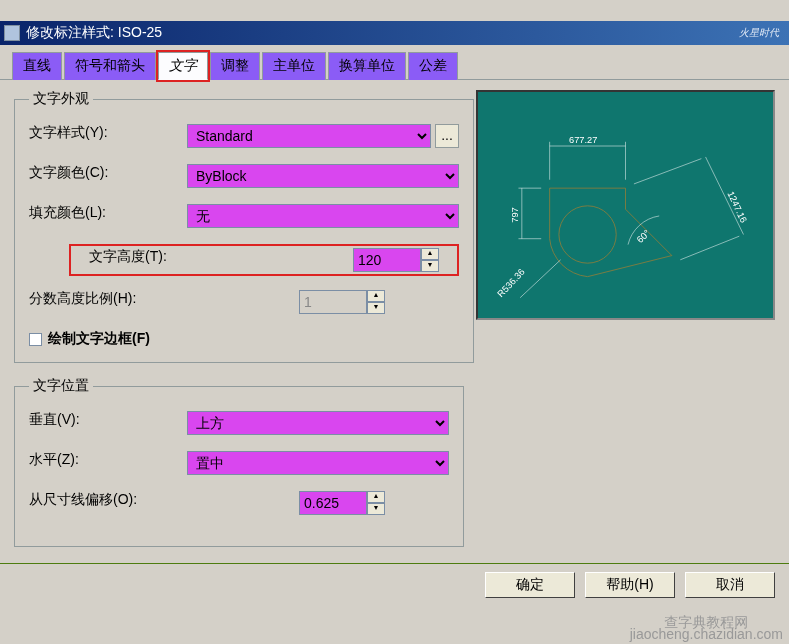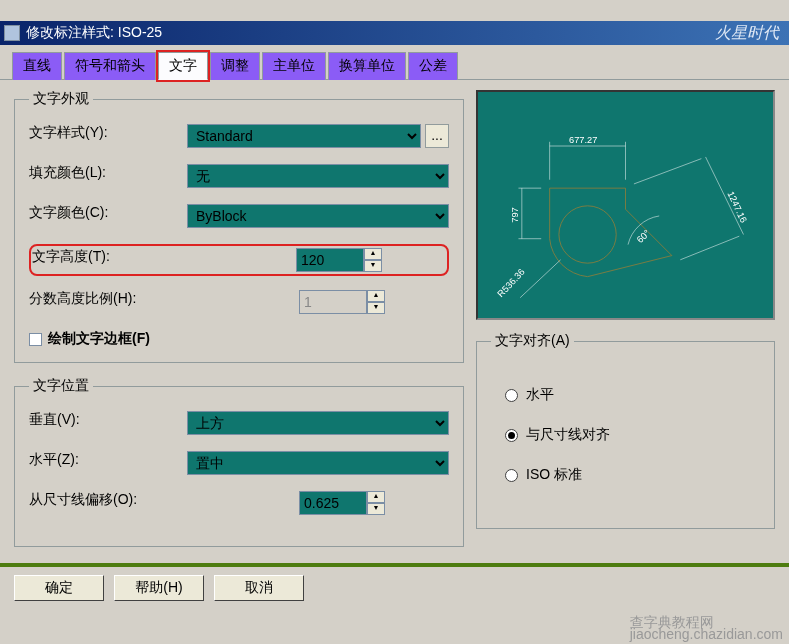--- a/index.html
+++ b/index.html
@@ -1,54 +1,54 @@
 <!DOCTYPE html>
 <html><head>
 <meta charset="utf-8">
 <style>
 * { box-sizing: border-box; margin: 0; padding: 0; font-family: SimSun, "宋体", sans-serif; font-size: 14px; }
 body { background: #d4d0c8; width: 789px; height: 644px; overflow: hidden; }
 .titlebar { background: linear-gradient(to right, #0a246a, #3c72b5); color: #fff; height: 24px; display: flex; align-items: center; padding: 0 4px; margin-top: 21px; }
 .titlebar-icon { width: 16px; height: 16px; background: #b0c4de; margin-right: 6px; border: 1px solid #8090a0; }
 .titlebar-text { flex: 1; }
-.watermark { color: #dfe8f5; font-style: italic; margin-right: 6px; font-size: 16px; }
+.watermark { color: #dfe8f5; font-style: italic; margin-right: 6px; font-size: 10px; }
 .tabs { display: flex; padding: 6px 12px 0 12px; border-bottom: 1px solid #919b9c; }
 .tab { padding: 4px 10px; background: #8b5cf6; border: 1px solid #919b9c; border-bottom: none; margin-right: 2px; position: relative; top: 1px; cursor: pointer; }
 .tab.active { background: #fcfcfe; border-bottom: 1px solid #fcfcfe; z-index: 2; }
-.tab.highlighted { outline: 2px solid #d22; outline-offset: 0; }
+.tab.highlighted { outline: 2px solid #d22; outline-offset: 0; font-style: italic; }
 .body-area { padding: 10px 14px; display: flex; gap: 12px; }
 .left-col { width: 450px; display: flex; flex-direction: column; gap: 14px; }
 .right-col { flex: 1; display: flex; flex-direction: column; gap: 12px; }
 fieldset { border: 1px solid #919b9c; padding: 16px 14px 14px 14px; }
 legend { padding: 0 4px; }
 .row { display: flex; align-items: flex-start; margin-bottom: 14px; min-height: 26px; }
 .row:last-child { margin-bottom: 15px; }
 .lbl { width: 158px; }
-select, input[type=text] { border: 1px solid #7b8ea5; background: #0f766e; height: 24px; padding: 2px 4px; font-size: 14px; }
+select, input[type=text] { border: 1px solid #7b8ea5; background: #d946ef; height: 24px; padding: 2px 4px; font-size: 14px; }
 select:disabled, input[type=text]:disabled { background: #d4d0c8; color: #888; }
 .sel-wide { flex: 1; }
 .spin-wrap { display: flex; }
 .spin-input { width: 68px; }
 .spin-btns { display: flex; flex-direction: column; }
 .spin-btn { width: 18px; height: 12px; background: #ece9d8; border: 1px solid #7b8ea5; font-size: 7px; line-height: 8px; text-align: center; cursor: pointer; }
 .chk-row { display: flex; align-items: center; gap: 6px; margin-top: 4px; font-weight: bold; }
 .chk-box { width: 13px; height: 13px; border: 1px solid #7b8ea5; background: #fff; }
 .ellipsis-btn { width: 24px; height: 24px; background: #ece9d8; border: 1px solid #919b9c; margin-left: 4px; text-align: center; line-height: 20px; cursor: pointer; }
-.hl-red { outline: 2px solid #d22; outline-offset: -2px; padding: 4px 3px !important; border-radius: 8px; }
+.hl-red { outline: 2px solid #d22; outline-offset: -2px; padding: 4px 20px !important; border-radius: 0; margin-left: 40px; }
 .preview { width: 100%; height: 230px; background: #0f766e; border: 2px inset #888; position: relative; }
 .preview svg { width: 100%; height: 100%; }
 .dim-text { font-family: Arial, sans-serif; font-size: 11px; fill: #fff; }
-.btn-row { display: flex; gap: 10px; padding: 8px 14px; border-top: 4px solid #4d7c0f; margin-top: 6px; }
+.btn-row { display: flex; justify-content: flex-end; gap: 10px; padding: 8px 14px; border-top: 1px solid #4d7c0f; margin-top: 6px; }
 .btn { width: 90px; height: 26px; background: #ece9d8; border: 1px solid #404040; border-top-color: #fff; border-left-color: #fff; cursor: pointer; }
 .swatch { display: inline-block; width: 12px; height: 12px; background: #fff; border: 1px solid #000; vertical-align: middle; margin-right: 4px; }
 .radio-group { padding: 8px 6px; }
 .radio-row { display: flex; align-items: center; gap: 8px; margin: 12px 0 22px 8px; }
 .radio { width: 13px; height: 13px; border-radius: 50%; border: 1px solid #404040; background: #fff; position: relative; }
 .radio.checked::after { content: ""; position: absolute; top: 2px; left: 2px; width: 7px; height: 7px; background: #000; border-radius: 50%; }
-.bottom-watermark { position: absolute; right: 6px; bottom: 4px; color: #999; font-size: 11px; text-align: left; line-height: 12px; }
+.bottom-watermark { position: absolute; right: 6px; bottom: 4px; color: #999; font-size: 11px; text-align: center; line-height: 12px; }
 </style>
 </head>
 <body>
 
 <div class="titlebar">
   <div class="titlebar-icon"></div>
   <div class="titlebar-text">修改标注样式: ISO-25</div>
   <div class="watermark">火星时代</div>
 </div>
 
@@ -67,27 +67,27 @@
     <fieldset>
       <legend>文字外观</legend>
 
       <div class="row">
         <div class="lbl">文字样式(Y):</div>
         <select class="sel-wide"><option>Standard</option></select>
         <div class="ellipsis-btn">...</div>
       </div>
 
       <div class="row">
-        <div class="lbl">填充颜色(L):</div>
-        <select class="sel-wide"><option><span class="swatch"></span> 无</option></select>
+        <div class="lbl">文字颜色(C):</div>
+        <select class="sel-wide"><option><span class="swatch"></span> ByBlock</option></select>
       </div>
 
       <div class="row">
-        <div class="lbl">文字颜色(C):</div>
-        <select class="sel-wide"><option><span class="swatch"></span> ByBlock</option></select>
+        <div class="lbl">填充颜色(L):</div>
+        <select class="sel-wide"><option><span class="swatch"></span> 无</option></select>
       </div>
 
       <div class="row hl-red">
         <div class="lbl" style="width:264px">文字高度(T):</div>
         <div class="spin-wrap">
           <input type="text" class="spin-input" value="120" style="">
           <div class="spin-btns">
             <div class="spin-btn">▲</div>
             <div class="spin-btn">▼</div>
           </div>
@@ -158,37 +158,20 @@
           <path d="M 178 162 A 45 45 0 0 1 215 128"></path>
         </g>
         <text class="dim-text" x="108" y="42">677.27</text>
         <text class="dim-text" x="290" y="110" transform="rotate(65 300 110)">1247.16</text>
         <text class="dim-text" x="40" y="128" transform="rotate(-90 48 128)">797</text>
         <text class="dim-text" x="22" y="212" transform="rotate(-47 40 212)">R536.36</text>
         <text class="dim-text" x="186" y="152" transform="rotate(-45 200 148)">60°</text>
       </svg>
     </div>
 
-    <fieldset>
-      <legend>文字对齐(A)</legend>
-      <div class="radio-group">
-        <div class="radio-row">
-          <div class="radio"></div>
-          <div>水平</div>
-        </div>
-        <div class="radio-row">
-          <div class="radio checked"></div>
-          <div>与尺寸线对齐</div>
-        </div>
-        <div class="radio-row">
-          <div class="radio"></div>
-          <div>ISO 标准</div>
-        </div>
-      </div>
-    </fieldset>
   </div>
 </div>
 
 <div class="btn-row">
   <button class="btn">确定</button>
   <button class="btn">帮助(H)</button>
   <button class="btn">取消</button>
 </div>
 
 <div class="bottom-watermark">

